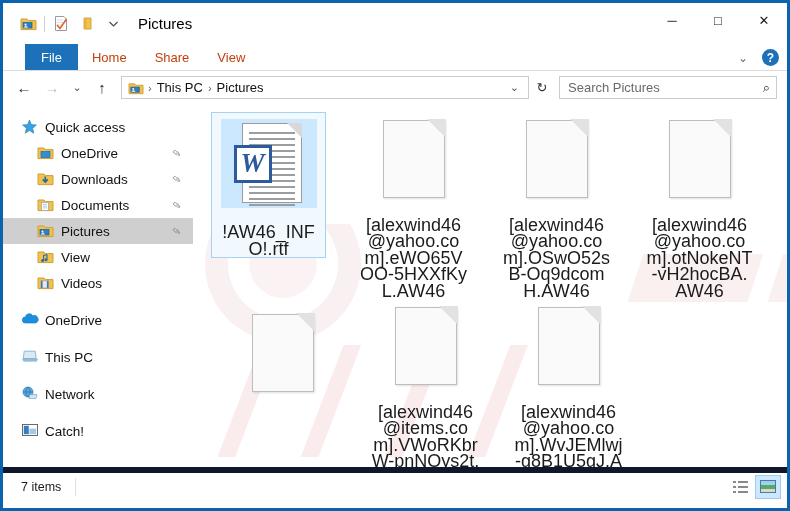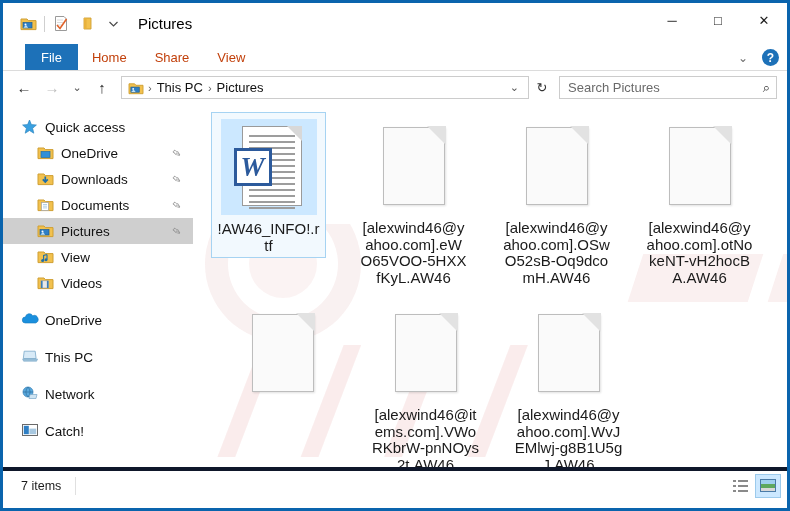--- a/index.html
+++ b/index.html
@@ -210,24 +210,24 @@
     margin-left: 12px;
     margin-right: 16px;
     height: 146px;
   }
   .icon-wrap {
     width: 96px; height: 96px;
     display: flex; align-items: center; justify-content: center;
     position: relative;
   }
   .file-name {
-    margin-top: 6px;
+    margin-top: 16px;
     width: 108px;
     text-align: center;
-    font-size: 15px;
+    font-size: 18px;
     line-height: 16.5px;
     color: #1b1b1b;
     word-break: break-all;
   }
   .file-cell.selected .file-name { width: 106px; }
 
   
   .page-icon { position: relative; width: 62px; height: 78px; }
   .page-main {
     position: absolute; inset: 0;
@@ -271,21 +271,21 @@
     font-style: italic;
     font-size: 27px;
     color: #2c5a9c;
     line-height: 1;
   }
 
   
   #statusbar {
     height: 33px;
     background: #ffffff;
-    border-top: 4px solid #0f172a;
+    border-top: 6px solid #0f172a;
     display: flex; align-items: center;
     padding: 0 6px 0 18px;
     position: relative;
   }
   #item-count { font-size: 12.5px; color: #1b1b1b; }
   #status-sep { width: 1px; height: 18px; background: #e0e0e0; margin-left: 14px; }
   #viewbtns { margin-left: auto; display: flex; gap: 2px; align-items: center; }
   .viewbtn {
     width: 26px; height: 24px;
     display: flex; align-items: center; justify-content: center;

